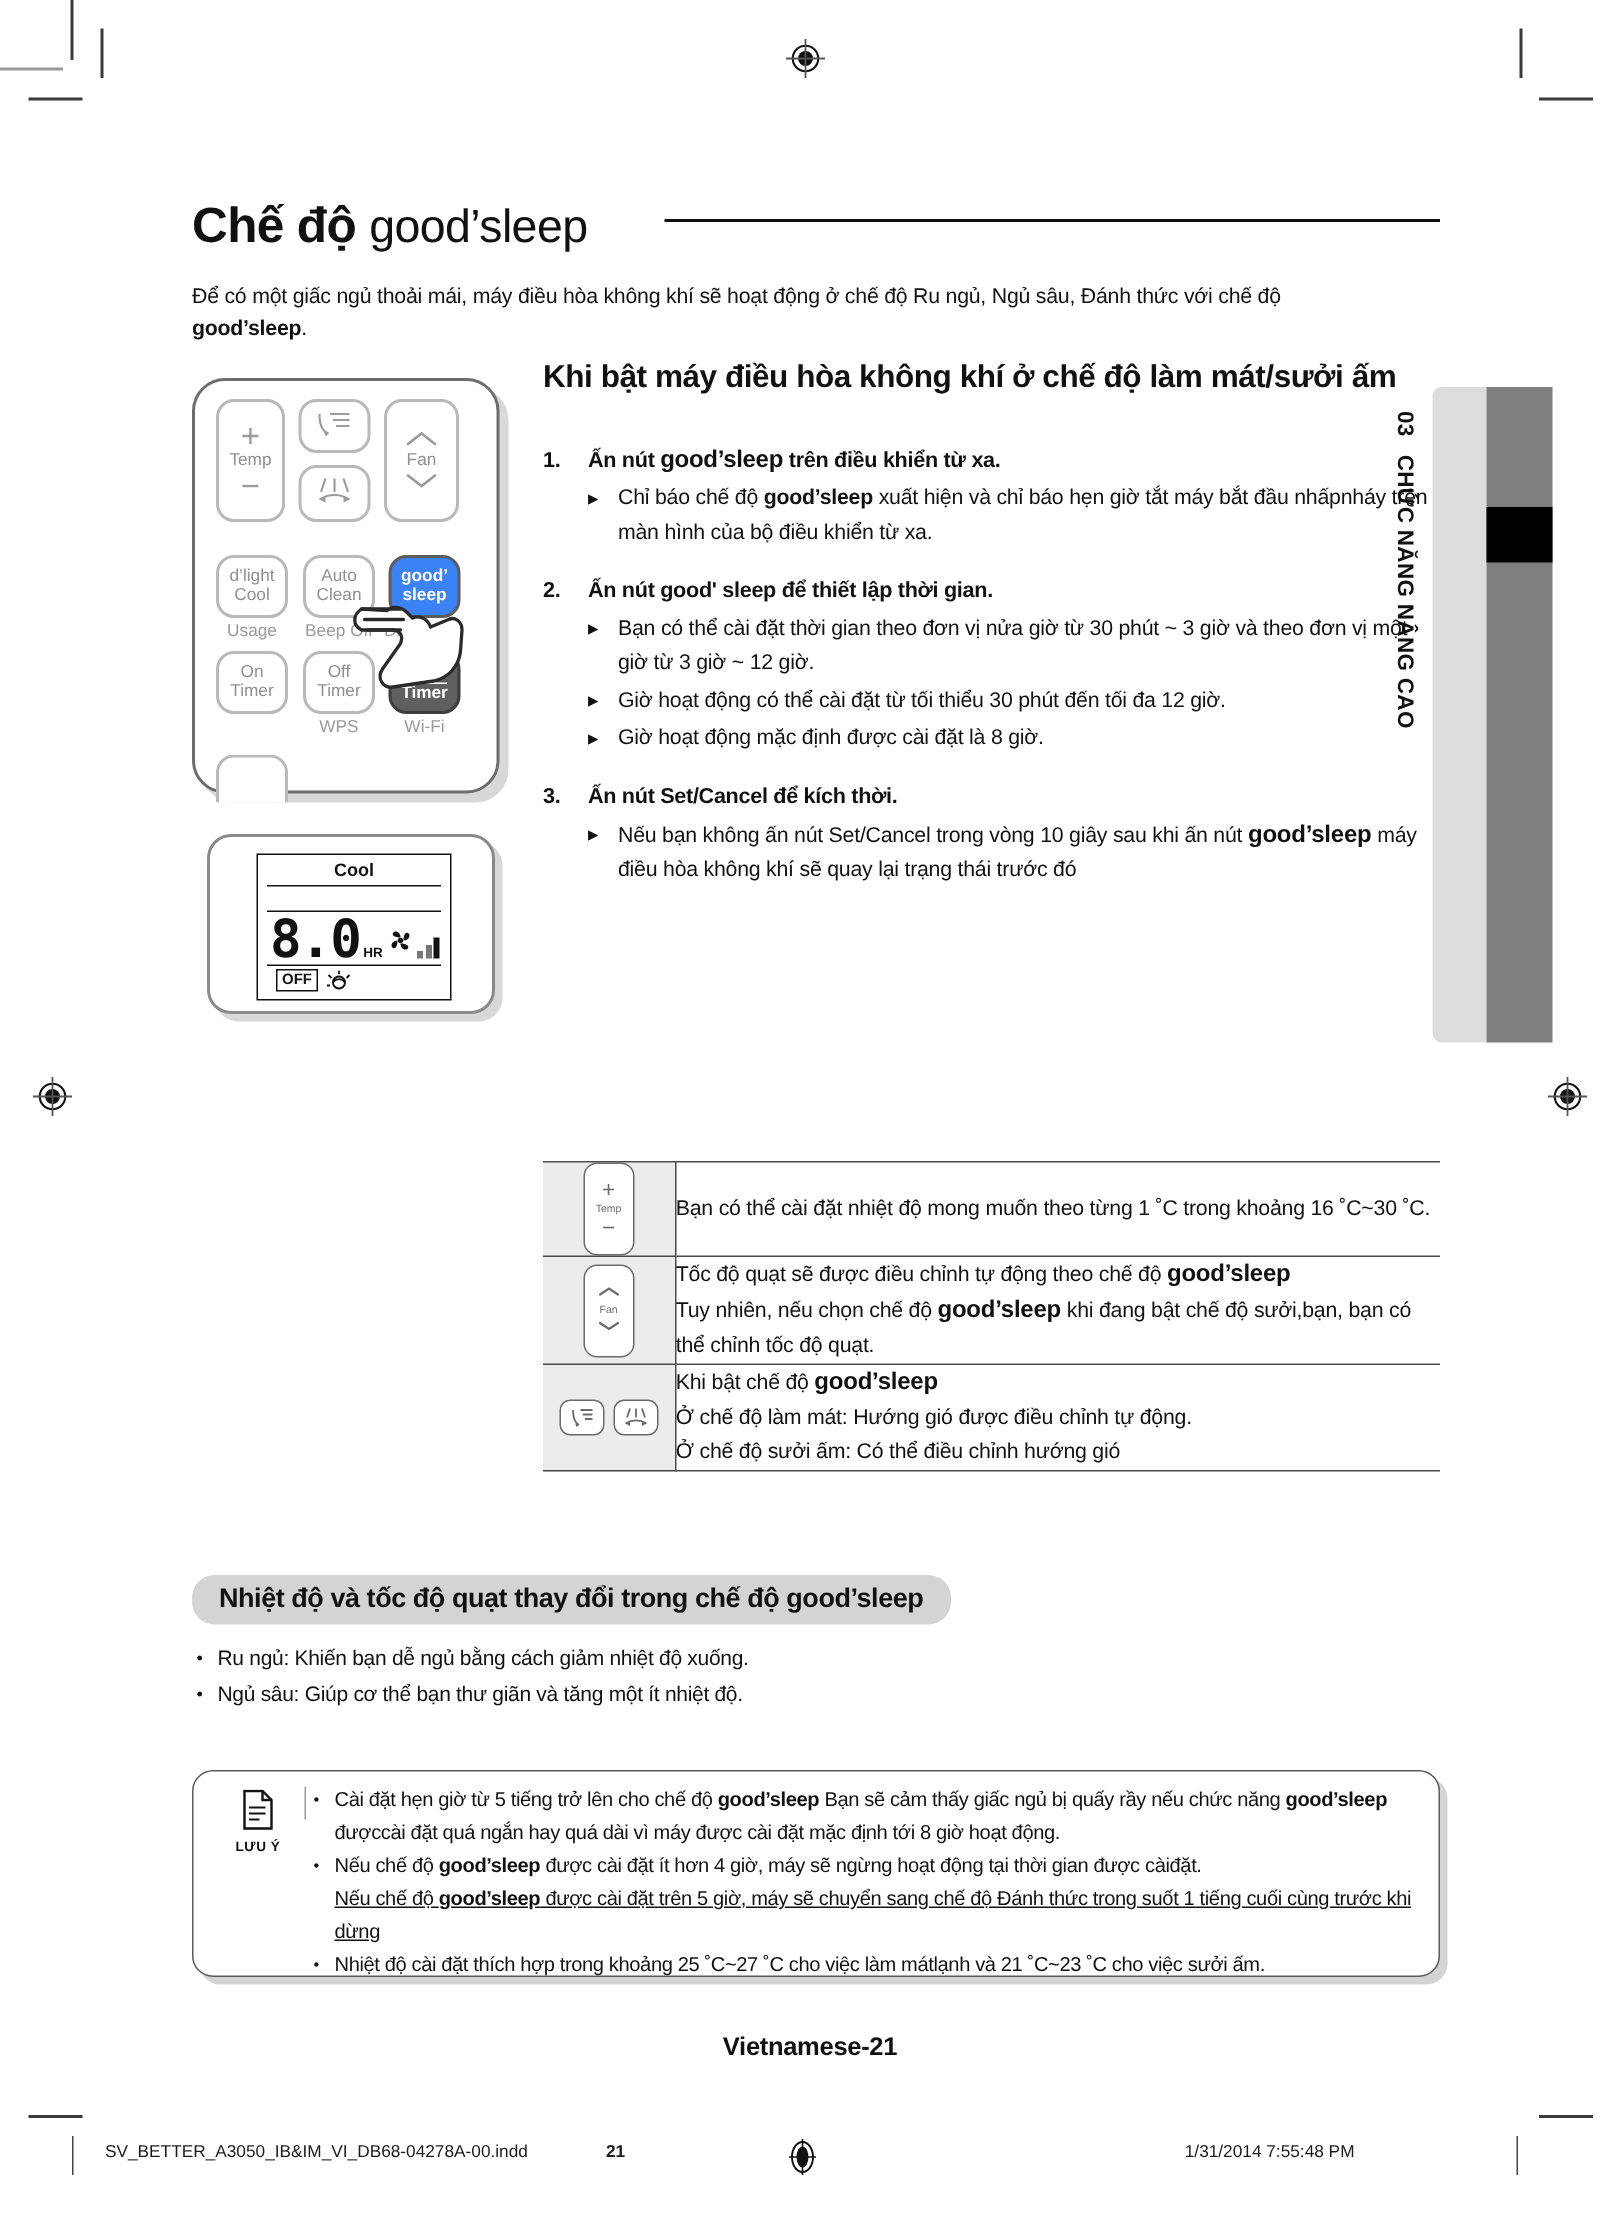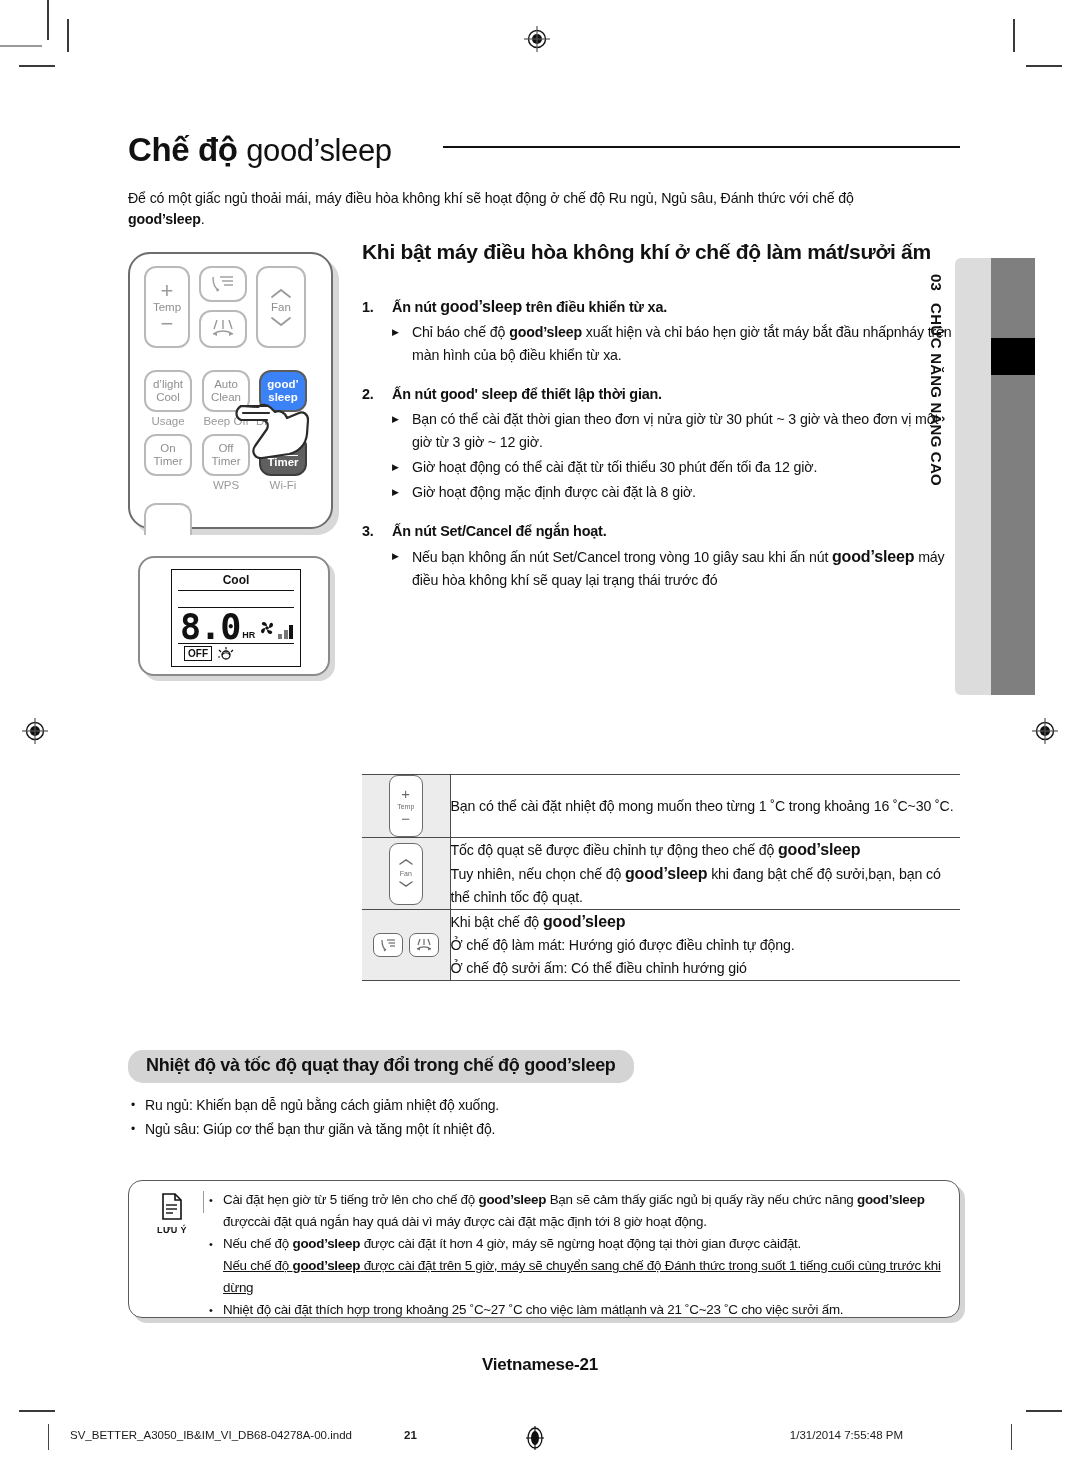--- a/index.html
+++ b/index.html
@@ -473,21 +473,21 @@
     <div class="step">
       <span class="num">2.</span><span>Ấn nút </span><b>good' sleep</b><span> để thiết lập thời gian.</span>
     </div>
     <ul class="tri">
       <li><span>Bạn có thể cài đặt thời gian theo đơn vị nửa giờ từ 30 phút ~ 3 giờ và theo đơn vị một giờ từ 3 giờ ~ 12 giờ.</span></li>
       <li><span>Giờ hoạt động có thể cài đặt từ tối thiểu 30 phút đến tối đa 12 giờ.</span></li>
       <li><span>Giờ hoạt động mặc định được cài đặt là 8 giờ.</span></li>
     </ul>
 
     <div class="step">
-      <span class="num">3.</span><span>Ấn nút Set/Cancel để ngắn hoạt.</span>
+      <span class="num">3.</span><span>Ấn nút Set/Cancel để kích thời.</span>
     </div>
     <ul class="tri">
       <li><span>Nếu bạn không ấn nút Set/Cancel trong vòng 10 giây sau khi ấn nút </span><b class="gs-lg">good’sleep</b><span> máy điều hòa không khí sẽ quay lại trạng thái trước đó</span></li>
     </ul>
   </div>
 
 
   <table class="feat">
     <tbody>
         <tr>

